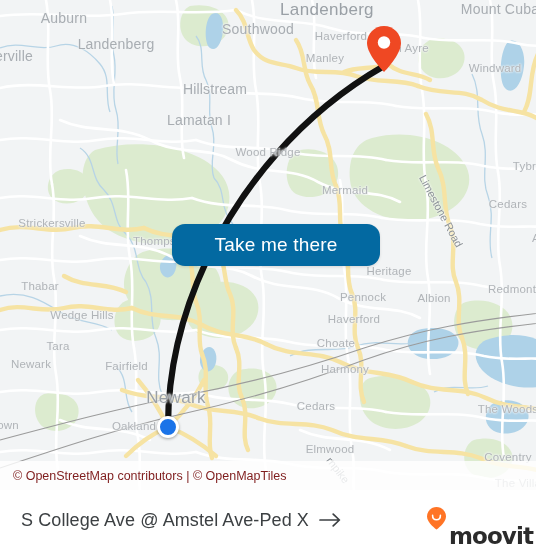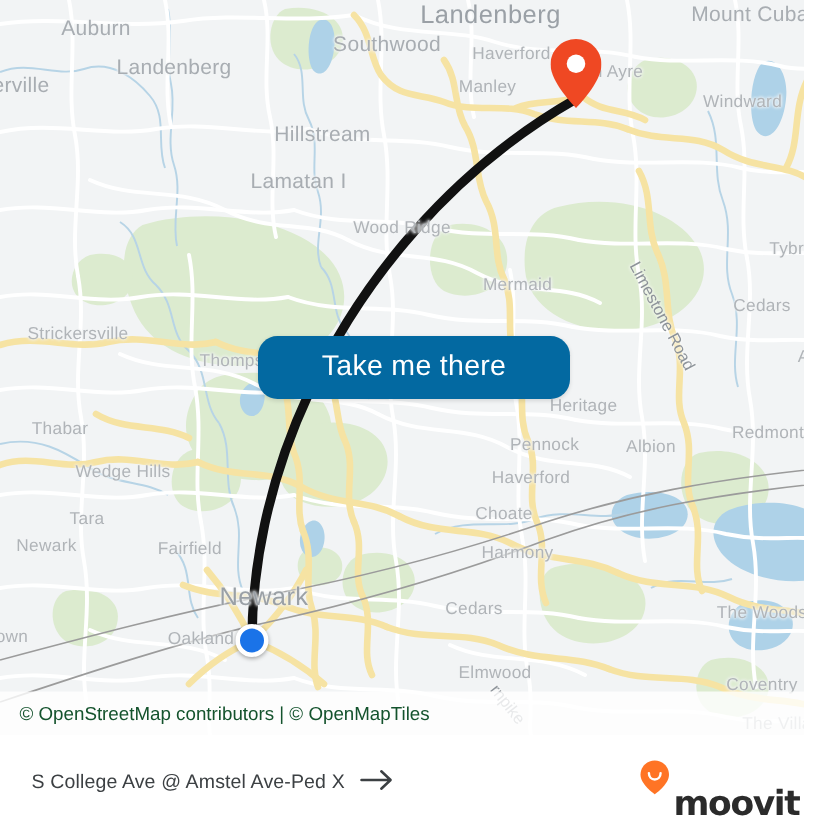--- a/index.html
+++ b/index.html
@@ -121,21 +121,21 @@
     height: 29px;
     background: rgba(255,255,255,.80);
     display: flex;
     align-items: center;
     padding-left: 13px;
     box-sizing: border-box;
   }
   #attribution-text {
     font-family: "Liberation Sans", sans-serif;
     font-size: 12.5px;
-    color: #14532d;
+    color: #7f1d1d;
     white-space: nowrap;
   }
 
   
   #footer {
     position: absolute;
     left: 0;
     top: 490px;
     width: 550px;
     height: 60px;
@@ -144,21 +144,21 @@
     align-items: center;
   }
   #footer-route {
     display: flex;
     align-items: center;
     margin-left: 21px;
     white-space: nowrap;
   }
   .footer-stop {
     font-family: "Liberation Sans", sans-serif;
-    font-size: 13px;
+    font-size: 18px;
     color: #3c4043;
     letter-spacing: .1px;
   }
   #footer-arrow {
     margin: 0 9px 0 10px;
     display: inline-flex;
     align-items: center;
   }
   #moovit-logo {
     position: absolute;

